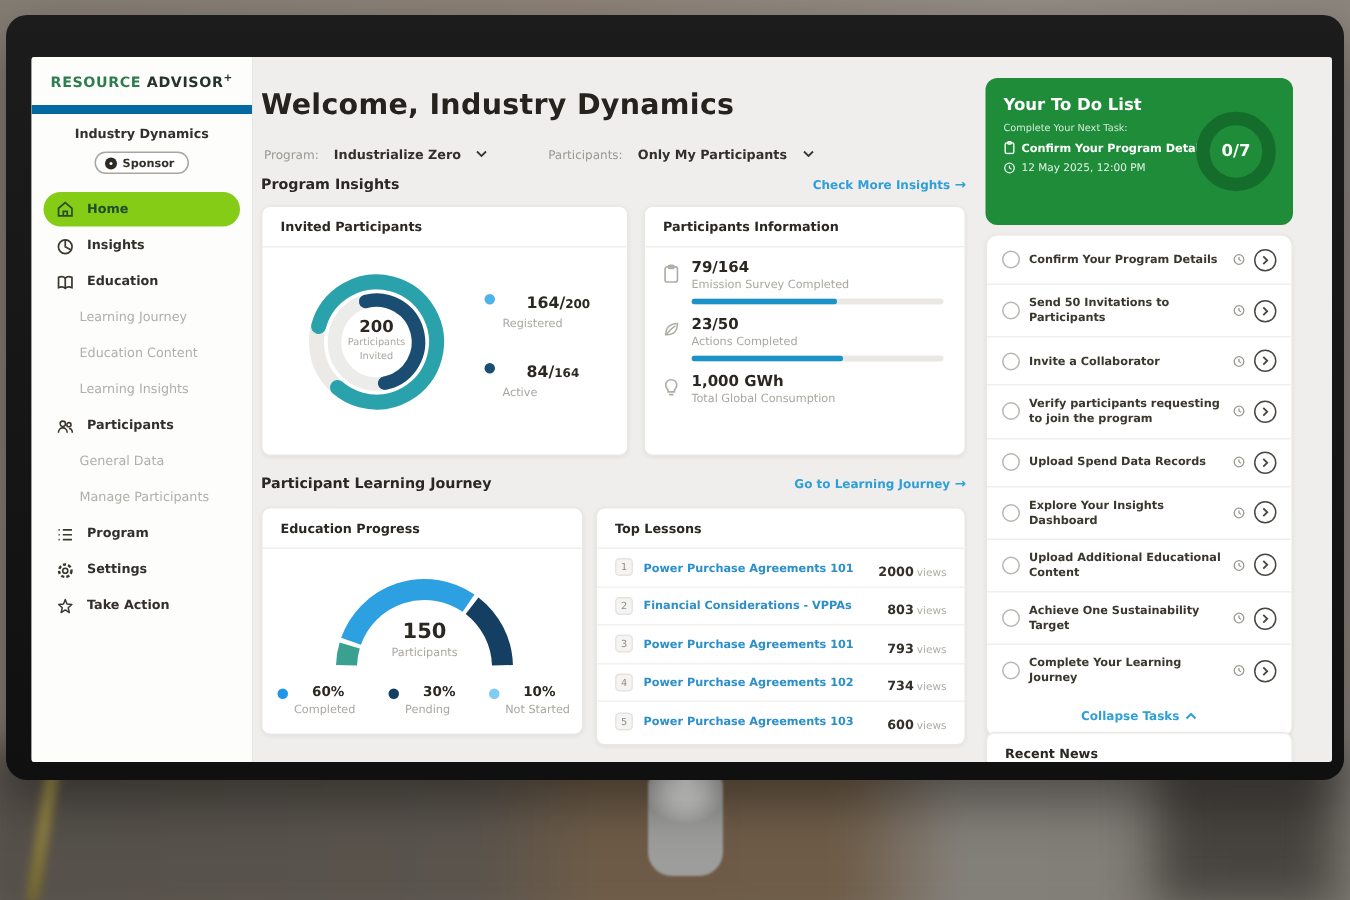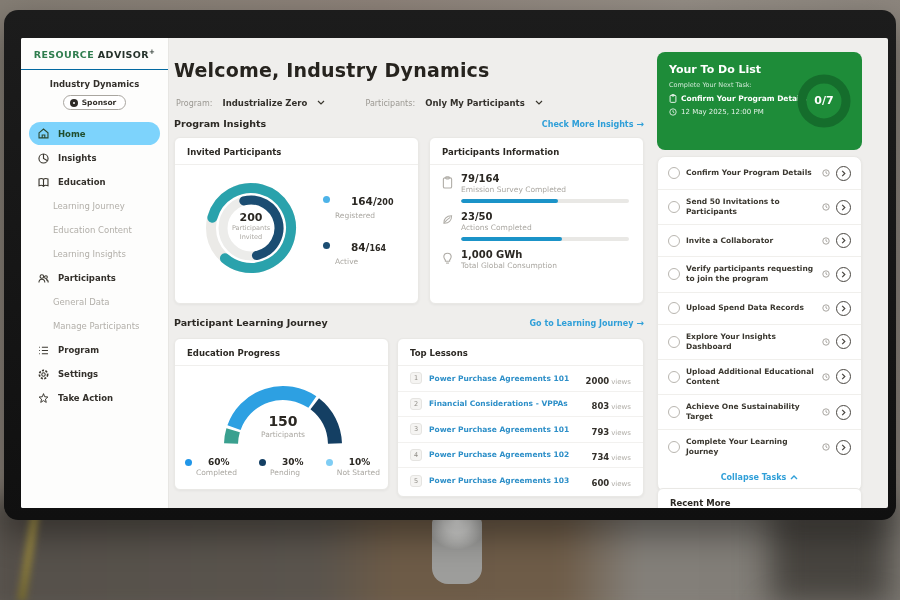--- a/index.html
+++ b/index.html
@@ -21,35 +21,35 @@
   
   .monitor { position:absolute; left:4px; top:10px; width:892px; height:510px;
     background:linear-gradient(180deg,#1c1c1c,#101010); border-radius:14px;
     box-shadow:0 14px 34px rgba(0,0,0,.4); }
   .screen { position:absolute; left:17px; top:28px; width:867px; height:470px;
     background:#efeeec; overflow:hidden; border-radius:2px; }
 
   
   .sidebar { position:absolute; left:0; top:0; width:148px; height:470px; background:#fdfdfc;
     border-right:1px solid #e7e6e3; }
-  .logo { text-align:center; padding:10px 0 9px; border-bottom:1px solid #0369a1;
+  .logo { text-align:center; padding:10px 0 9px; border-bottom:6px solid #0369a1;
     font-size:9.5px; font-weight:800; letter-spacing:.4px; }
   .logo .g { color:#2f7d4e; } .logo .d { color:#26332c; }
   .logo sup { font-size:7px; }
   .org { text-align:center; font-size:8.5px; font-weight:700; color:#33302b; margin-top:9px; }
   .badge { display:flex; align-items:center; gap:4px; width:max-content; margin:6px auto 0;
     border:1px solid #a9a6a0; border-radius:9px; padding:2px 9px 2px 6px; font-size:7.5px;
     font-weight:600; color:#33302b; background:#fff; }
   .badge .bdot { width:8px; height:8px; border-radius:50%; background:#2d2a26; position:relative; }
   .badge .bdot::after { content:""; position:absolute; left:3px; top:3px; width:2px; height:2px;
     border-radius:50%; background:#fff; }
   .nav { margin-top:12px; }
   .nav-item { display:flex; align-items:center; gap:8px; height:24px; padding:0 10px 0 16px;
     font-size:8.5px; font-weight:700; color:#33302b; cursor:pointer; }
-  .nav-item.active { background:#7dd3fc; margin:0 8px; padding-left:8px; border-radius:13px;
+  .nav-item.active { background:#84cc16; margin:0 8px; padding-left:8px; border-radius:13px;
     color:#1f4d2e; height:23px; margin-bottom:1px; }
   .nav-item.sub { padding-left:32px; font-weight:400; color:#b2afa9; }
   .nav-item svg { flex:0 0 auto; }
 
   
   .title { position:absolute; left:153px; top:21px; font-size:19px; font-weight:800;
     color:#26231e; letter-spacing:.2px; }
   .filters { position:absolute; left:155px; top:53px; display:flex; gap:40px; align-items:center; }
   .f-label { font-size:8px; color:#9b9892; }
   .f-value { font-size:8.5px; font-weight:700; color:#33302b; margin-left:5px; }
@@ -534,17 +534,17 @@
     </div>
     <div class="collapse">
       <span>Collapse Tasks</span>
       <svg width="8" height="5" viewBox="0 0 8 5" fill="none" stroke="#2f9fd8" stroke-width="1.4">
             <path d="M1 4 L4 1 L7 4"></path>
           </svg>
     </div>
   </div>
 
   <div class="card card-news">
-    <div class="card-title">Recent More</div>
+    <div class="card-title">Recent News</div>
   </div>
 
 </div>
 </div>
 
 </body></html>

